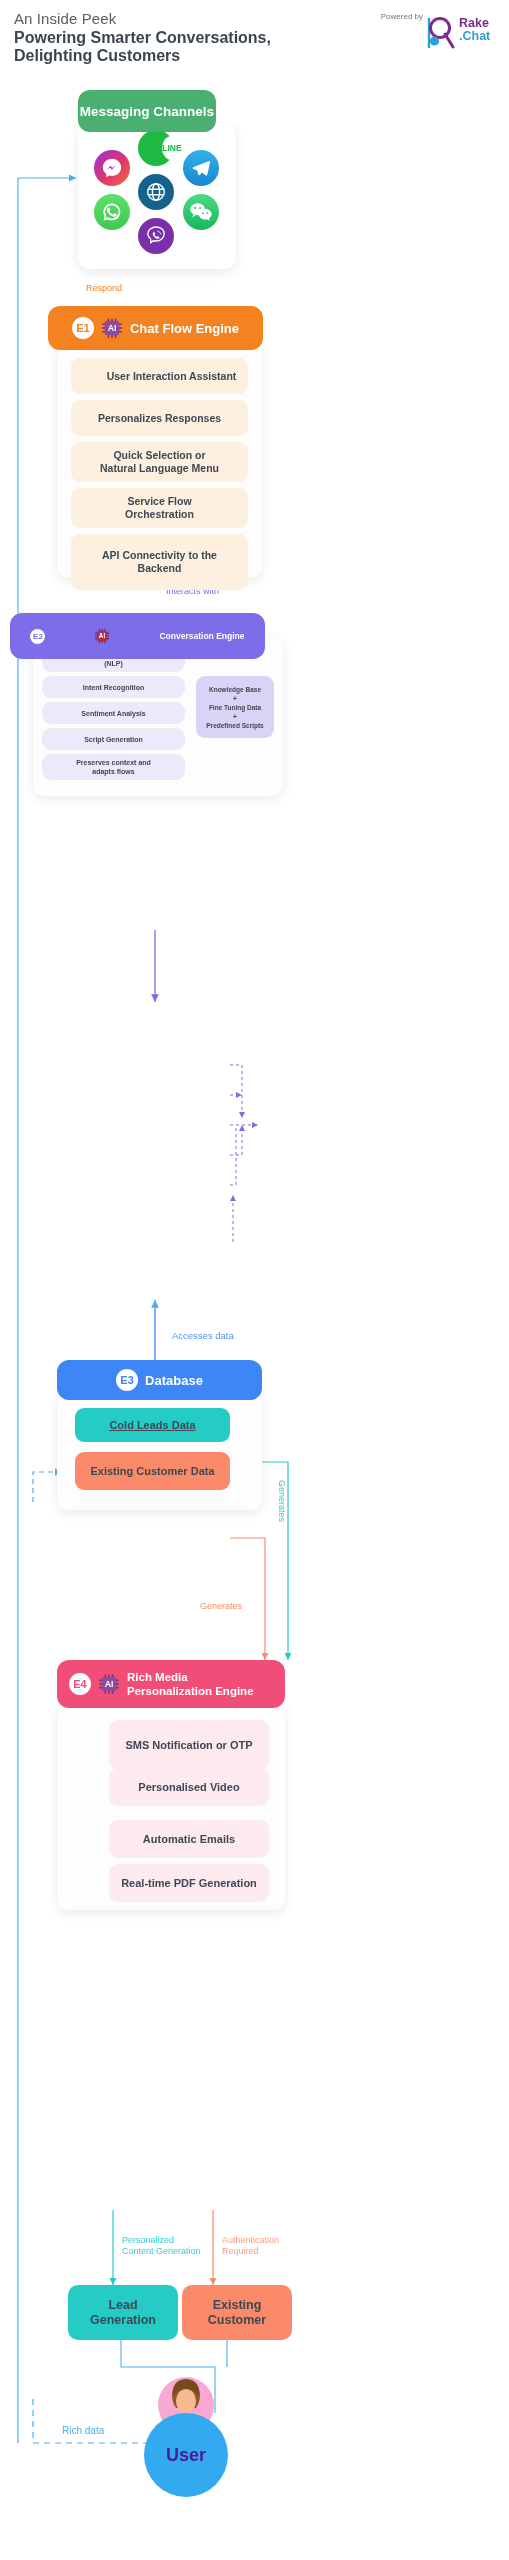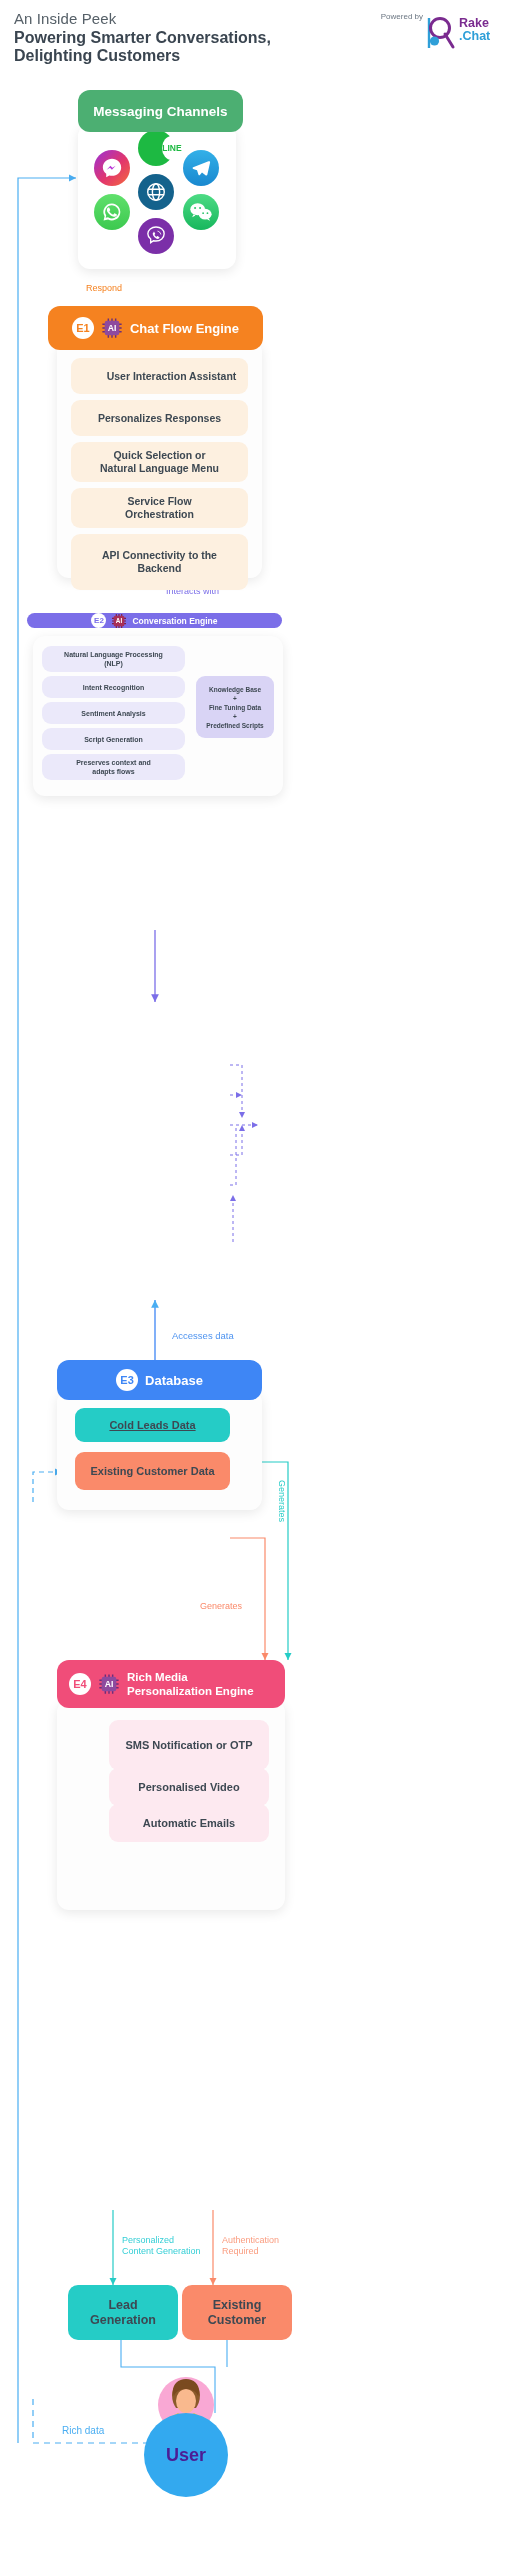--- a/index.html
+++ b/index.html
@@ -106,21 +106,21 @@
 
   <path d="M113 2210 L113 2285" stroke="#25ccc6" stroke-width="1.2" fill="none" marker-end="url(#ar-teal)"></path>
   <path d="M213 2210 L213 2285" stroke="#fa8a6a" stroke-width="1.2" fill="none" marker-end="url(#ar-salmon)"></path>
 
   <path d="M121 2340 L121 2367 L215 2367 L215 2413" stroke="#4aaef2" stroke-width="1.1" fill="none"></path>
   <path d="M227 2340 L227 2367" stroke="#4aaef2" stroke-width="1.1" fill="none"></path>
 
   <path d="M160 2443 L33 2443 L33 2395" stroke="#4aaef2" stroke-width="1.2" fill="none" stroke-dasharray="6,5"></path>
 </svg>
 
-<div class="card-head" style="left:78px; top:90px; width:165px; height:42px; background:#4caf72; font-size:13.5px;">
+<div class="card-head" style="left:78px; top:90px; width:138px; height:42px; background:#4caf72; font-size:13.5px;">
   <span>Messaging Channels</span>
 </div>
 <div class="card-body" style="left:78px; top:124px; width:158px; height:145px;">
   <div class="ico" style="left:16px; top:26px; width:36px; height:36px;
               background:linear-gradient(135deg,#9a2fd9 0%,#e2366c 55%,#f46b3c 100%);">
     <svg width="22" height="22" viewBox="0 0 24 24">
         <path d="M12 2C6.5 2 2 6.1 2 11.2c0 2.9 1.45 5.5 3.7 7.2V22l3.4-1.87c.91.25 1.88.39 2.9.39 5.5 0 10-4.1 10-9.2S17.5 2 12 2z" fill="#fff"></path>
         <path d="M6.2 13.9l4.1-4.3 2.1 2.2 3.6-2.2-4.1 4.3-2.1-2.2z" fill="#b936d8"></path>
       </svg>
   </div>
@@ -188,21 +188,21 @@
   <div class="pill" style="left:14px; top:102px; width:177px; height:40px; background:#fdf0e0; color:#3d4852; font-size:10.5px; white-space:pre-line;">Quick Selection or
 Natural Language Menu</div>
   <div class="pill" style="left:14px; top:148px; width:177px; height:40px; background:#fdf0e0; color:#3d4852; font-size:10.5px; white-space:pre-line;">Service Flow
 Orchestration</div>
   <div class="pill" style="left:14px; top:194px; width:177px; height:56px; background:#fdf0e0; color:#3d4852; font-size:10.5px; white-space:pre-line;">API Connectivity to the
 Backend</div>
 </div>
 
 <div class="lbl" style="left:166px; top:586px; color:#7b6ee8; font-size:9px;">Interacts with</div>
 
-<div class="card-head" style="left:27px; top:613px; width:255px; height:15px; background:#7b6ee8; font-size:8.5px;">
+<div class="card-head" style="left:10px; top:613px; width:255px; height:46px; background:#7b6ee8; font-size:8.5px;gap:44px;">
   <span class="badge" style="color:#7b6ee8; width:15px; height:15px; font-size:8px; margin-right:5px;">E2</span>
   <span class="chip" style="width:16px;height:16px;margin-right:5px;">
     <svg width="16" height="16" viewBox="0 0 24 24">
         <g stroke="#7e1f44" stroke-width="1.8">
           <path d="M8 1.5v3M12 1.5v3M16 1.5v3M8 19.5v3M12 19.5v3M16 19.5v3M1.5 8h3M1.5 12h3M1.5 16h3M19.5 8h3M19.5 12h3M19.5 16h3"></path>
         </g>
         <rect x="4" y="4" width="16" height="16" rx="2.5" fill="#a83058"></rect>
         <text x="12" y="15.6" font-family="Liberation Sans, sans-serif" font-size="9.5" font-weight="bold" fill="#fff" text-anchor="middle">AI</text>
       </svg>
   </span>
@@ -247,21 +247,22 @@
         <rect x="4" y="4" width="16" height="16" rx="2.5" fill="#8e4a9e"></rect>
         <text x="12" y="15.6" font-family="Liberation Sans, sans-serif" font-size="9.5" font-weight="bold" fill="#fff" text-anchor="middle">AI</text>
       </svg>
   </span>
   <span style="white-space:pre-line;">Rich Media
 Personalization Engine</span>
 </div>
 <div class="card-body" style="left:57px; top:1700px; width:228px; height:210px; background:#fdfdfd;">
   <div class="pill" style="left:52px; top:20px; width:160px; height:50px; background:#fde9f0; color:#3d4852; font-size:11px;">SMS Notification or OTP</div>
   <div class="pill" style="left:52px; top:68px; width:160px; height:38px; background:#fde9f0; color:#3d4852; font-size:11px;">Personalised Video</div>
-  <div class="pill" style="left:52px; top:104px; width:160px; height:38px; background:#fde9f0; color:#3d4852; font-size:11px;">Automatic Emails</div>
+  <div class="pill" style="left:52px; top:120px; width:160px; height:38px; background:#fde9f0; color:#3d4852; font-size:11px;">Automatic Emails</div>
+  <div class="pill" style="left:52px; top:164px; width:160px; height:38px; background:#fde9f0; color:#3d4852; font-size:11px;">Real-time PDF Generation</div>
 </div>
 
 <div class="lbl" style="left:122px; top:2235px; color:#35cfd6; font-size:9px; white-space:pre-line;">Personalized
 Content Generation</div>
 <div class="lbl" style="left:222px; top:2235px; color:#fa9d80; font-size:9px; white-space:pre-line;">Authentication
 Required</div>
 
 <div class="pill" style="left:68px; top:2285px; width:110px; height:55px; background:#25ccc6; color:#3d4852; font-size:12.5px; white-space:pre-line; line-height:15px; border-radius:10px;">Lead
 Generation</div>
 <div class="pill" style="left:182px; top:2285px; width:110px; height:55px; background:#fa8a6a; color:#3d4852; font-size:12.5px; white-space:pre-line; line-height:15px; border-radius:10px;">Existing

